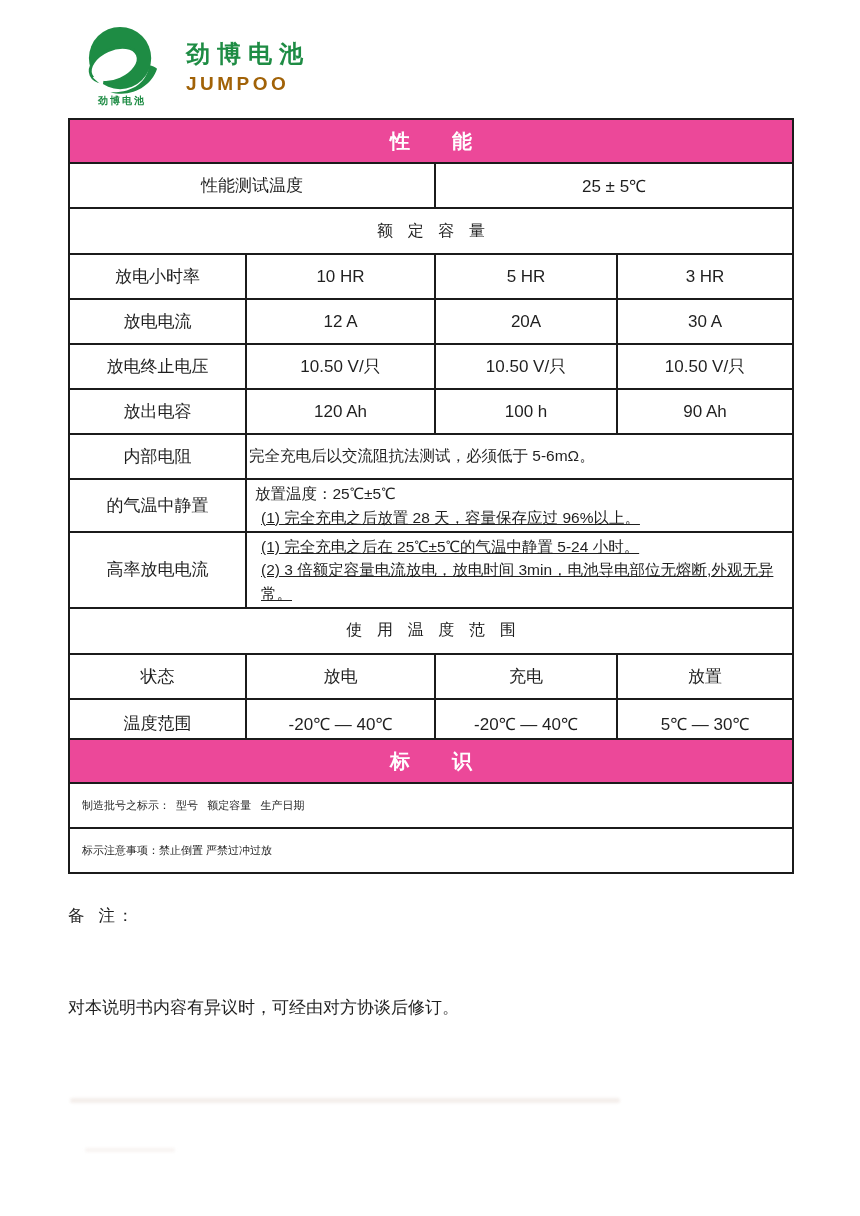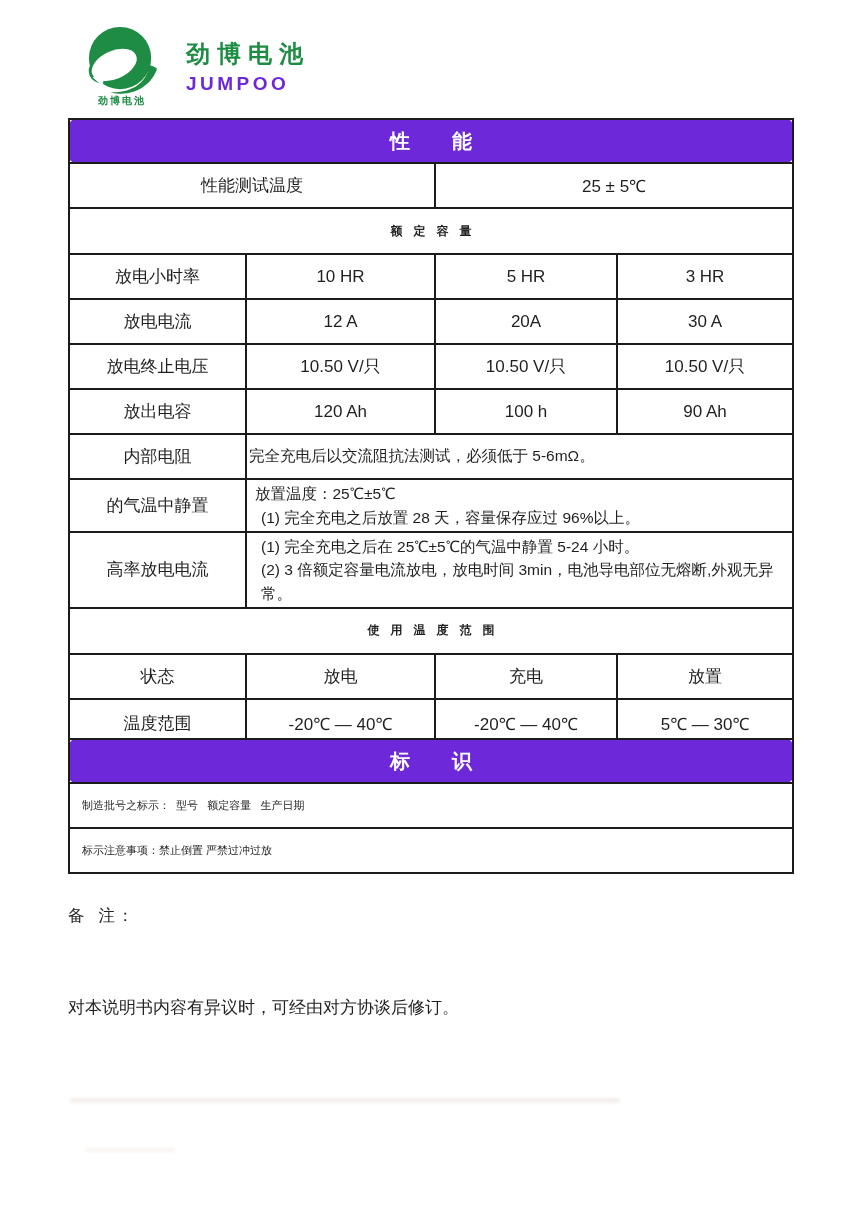--- a/index.html
+++ b/index.html
@@ -6,33 +6,33 @@
   .page{
     position:relative;width:860px;height:1216px;background:#ffffff;
     font-family:"Liberation Sans", sans-serif;color:#1f1f1f;overflow:hidden;
   }
   
   .logo-wrap{position:absolute;top:24px;left:72px;display:flex;align-items:flex-start;gap:14px;}
   .logo-icon-box{width:100px;text-align:center;}
   .logo-caption{color:#1e8c44;font-size:10px;font-weight:bold;letter-spacing:2px;margin-top:-8px;}
   .brand-block{padding-top:14px;}
   .brand-cn{font-size:24px;font-weight:bold;color:#1e8c44;letter-spacing:7px;}
-  .brand-en{font-size:19px;font-weight:bold;color:#6d28d9;letter-spacing:3.5px;margin-top:3px;}
+  .brand-en{font-size:19px;font-weight:bold;color:#a16207;letter-spacing:3.5px;margin-top:3px;}
   
   table.spec{position:absolute;left:68px;width:724px;border-collapse:collapse;table-layout:fixed;}
   #perf-table{top:118px;}
   #mark-table{top:738px;padding-left:16px;}
   td{border:2px solid #1b1b1b;text-align:center;vertical-align:middle;font-size:17px;padding:0;overflow:hidden;}
-  td.red-hdr{background:#6d28d9;color:#ffffff;font-weight:bold;font-size:20px;letter-spacing:2.1em;text-indent:2.1em;height:42px;border-radius:7px;}
-  td.sub-hdr{font-weight:bold;font-size:12px;letter-spacing:0.32em;text-indent:0.32em;height:44px;margin-left:40px;}
+  td.red-hdr{background:#ec4899;color:#ffffff;font-weight:bold;font-size:20px;letter-spacing:2.1em;text-indent:2.1em;height:42px;}
+  td.sub-hdr{font-weight:normal;font-size:16px;letter-spacing:0.32em;text-indent:0.32em;height:44px;margin-left:40px;}
   td.std{height:43px;}
   td.tall{height:47px;}
   td.left-cell{text-align:left;padding-left:2px;font-size:15.5px;}
   td.two-line{text-align:left;padding:2px 6px 2px 8px;font-size:15.5px;line-height:1.5;}
-  .ln2{padding-left:6px;}
+  .ln2{padding-left:6px;text-decoration:underline;}
   td.mark-row{height:43px;text-align:left;padding-left:12px;font-size:11px;white-space:pre-wrap;}
   
   .remark-label{position:absolute;left:68px;top:905px;font-size:16.5px;letter-spacing:2px;font-family:Liberation Mono, monospace;}
   .remark-text{position:absolute;left:68px;top:996px;font-size:17px;}
   
   .smudge{position:absolute;background:#e6d9d2;border-radius:3px;filter:blur(1.5px);}
   .smudge-1{left:70px;top:1098px;width:550px;height:5px;opacity:0.45;}
   .smudge-2{left:85px;top:1148px;width:90px;height:4px;opacity:0.30;}
 </style>
 </head>

